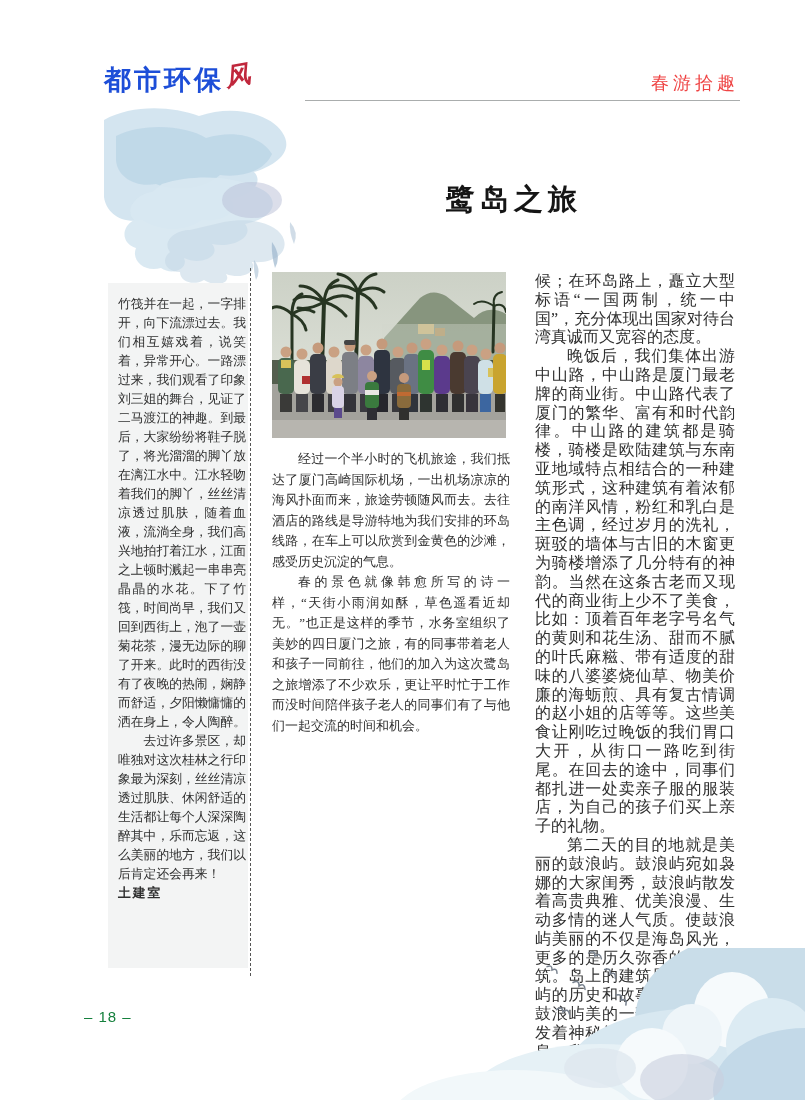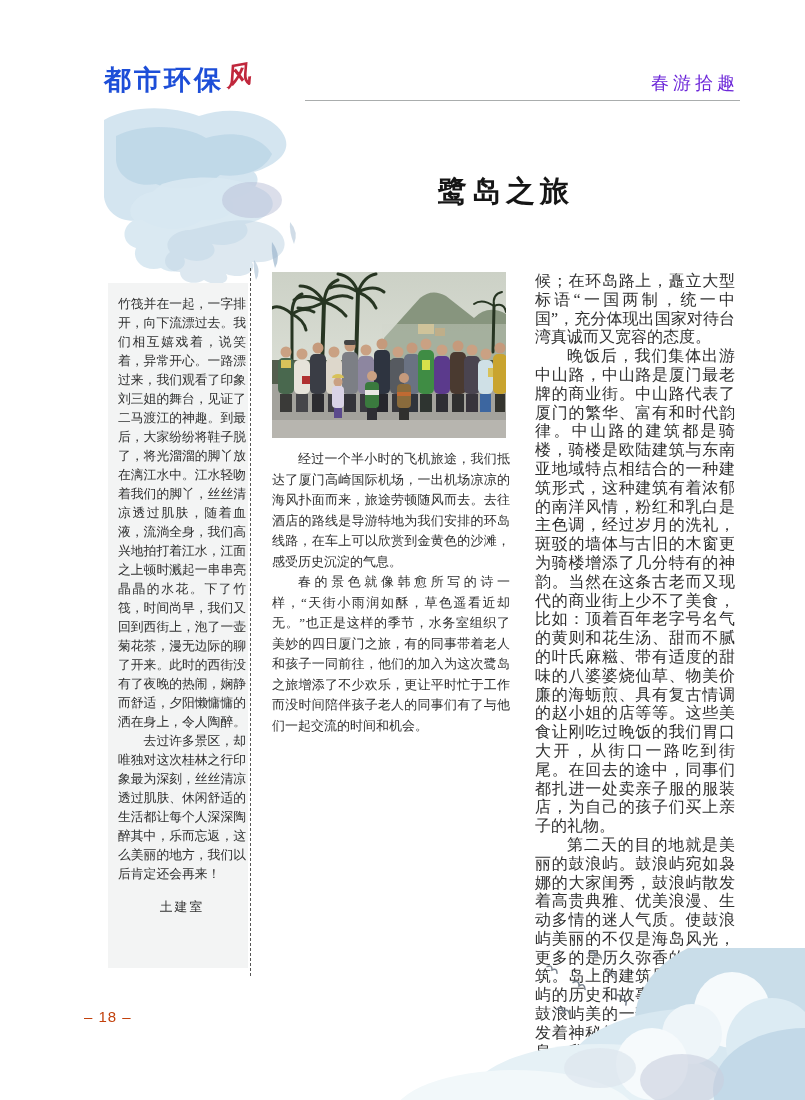--- a/index.html
+++ b/index.html
@@ -12,69 +12,69 @@
   
   .logo{position:absolute;left:104px;top:62px;white-space:nowrap;}
   .logo-text{
     font-size:27px;font-weight:700;color:#1d4ed8;letter-spacing:3px;
   }
   .logo-mark{
     display:inline-block;color:#c0273c;font-size:25px;font-style:italic;
     font-weight:700;transform:rotate(-10deg) translateY(-5px);margin-left:2px;
   }
   .section-header{
-    position:absolute;right:66px;top:71px;color:#6d28d9;
+    position:absolute;right:66px;top:71px;color:#ef4444;
     font-size:18px;letter-spacing:4px;
   }
   .header-rule{
     position:absolute;left:305px;top:100px;width:435px;height:1px;
     background:#aaadad;
   }
   
   .cloud-top{position:absolute;left:104px;top:102px;width:208px;height:184px;}
   .cloud-bottom{position:absolute;left:400px;top:948px;width:405px;height:152px;}
   
   .article-title{
-    position:absolute;left:272px;top:172px;width:468px;margin:0;
+    position:absolute;left:272px;top:172px;width:468px;margin:8px;
     text-align:center;font-size:29px;font-weight:700;letter-spacing:5px;
     color:#151515;
   }
   
   p{margin:0;}
   .indent{text-indent:2em;}
   .left-col-bg{
     position:absolute;left:108px;top:283px;width:140px;height:685px;
     background:#f3f4f4;
   }
   .left-col{
     position:absolute;left:118px;top:295px;width:128px;
     font-size:12.8px;line-height:19px;text-align:justify;
   }
   .left-signature{
-    display:block;text-align:center;font-weight:400;margin-top:14px;
+    display:block;text-align:left;font-weight:700;margin-top:0;
     letter-spacing:2px;
   }
   .col-divider{
     position:absolute;left:250px;top:268px;height:708px;width:0;
     border-left:1.5px dashed #555555;
   }
   .photo{
     position:absolute;left:272px;top:272px;width:234px;height:166px;margin:0;
   }
   .mid-col{
     position:absolute;left:272px;top:449px;width:238px;
     font-size:13px;line-height:20.5px;text-align:justify;
   }
   .right-col{
     position:absolute;left:535px;top:272px;width:200px;
     font-size:16px;line-height:18.8px;text-align:justify;
   }
   
   .page-number{
-    position:absolute;left:84px;top:1008px;color:#c2410c;
+    position:absolute;left:84px;top:1008px;color:#15803d;
     font-size:15px;letter-spacing:1px;
     font-family:"Liberation Sans","DejaVu Sans",sans-serif;
   }
 </style>
 </head>
 <body>
 
 <div class="page">
 
   <div class="logo">

